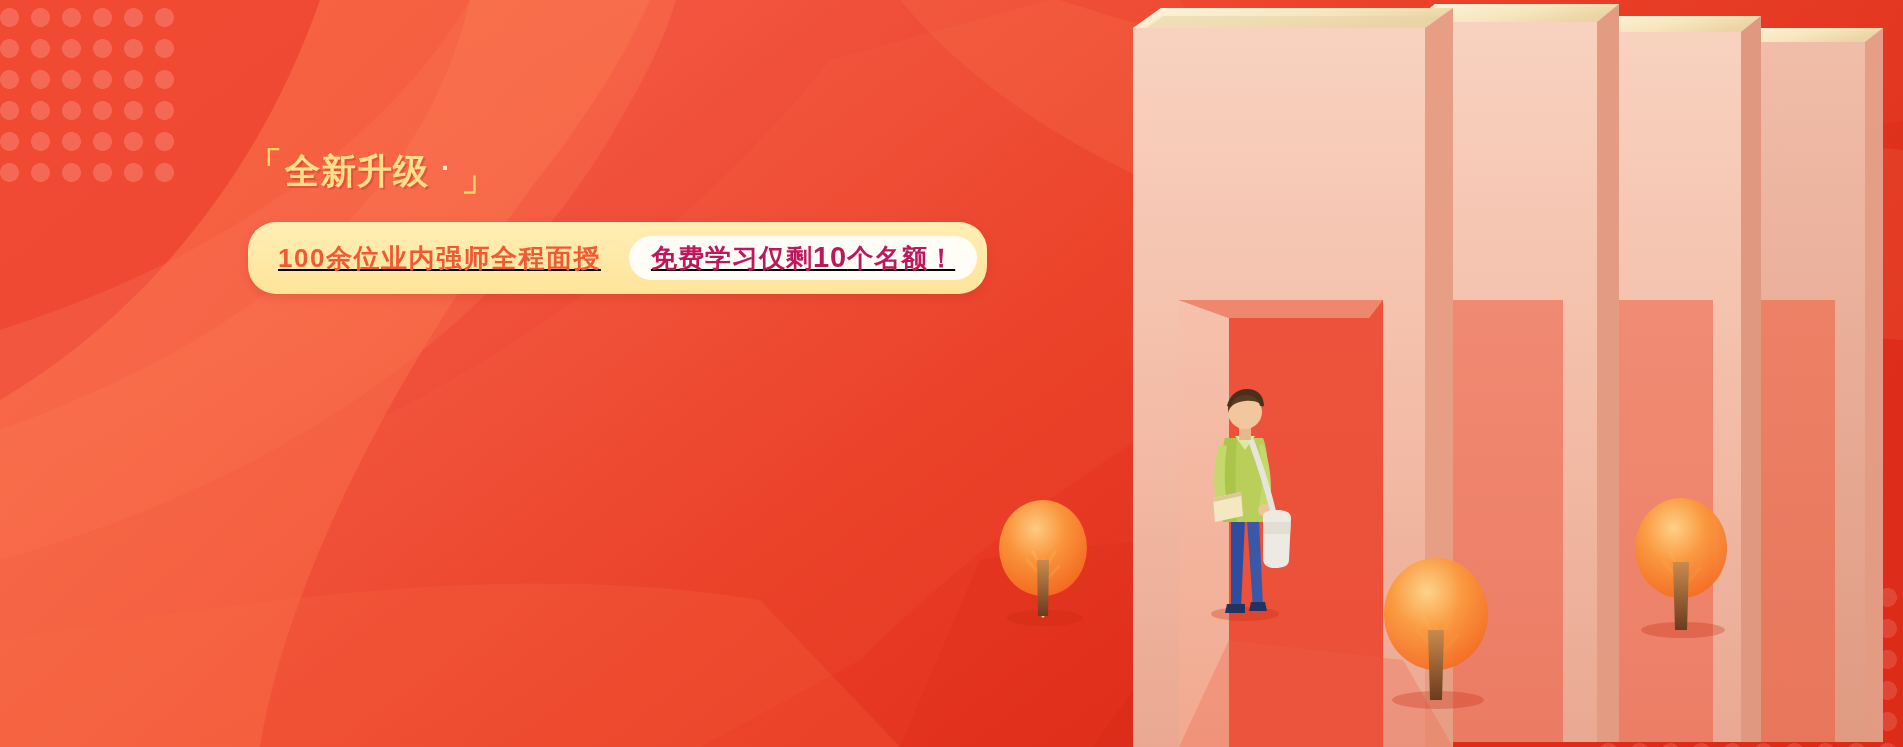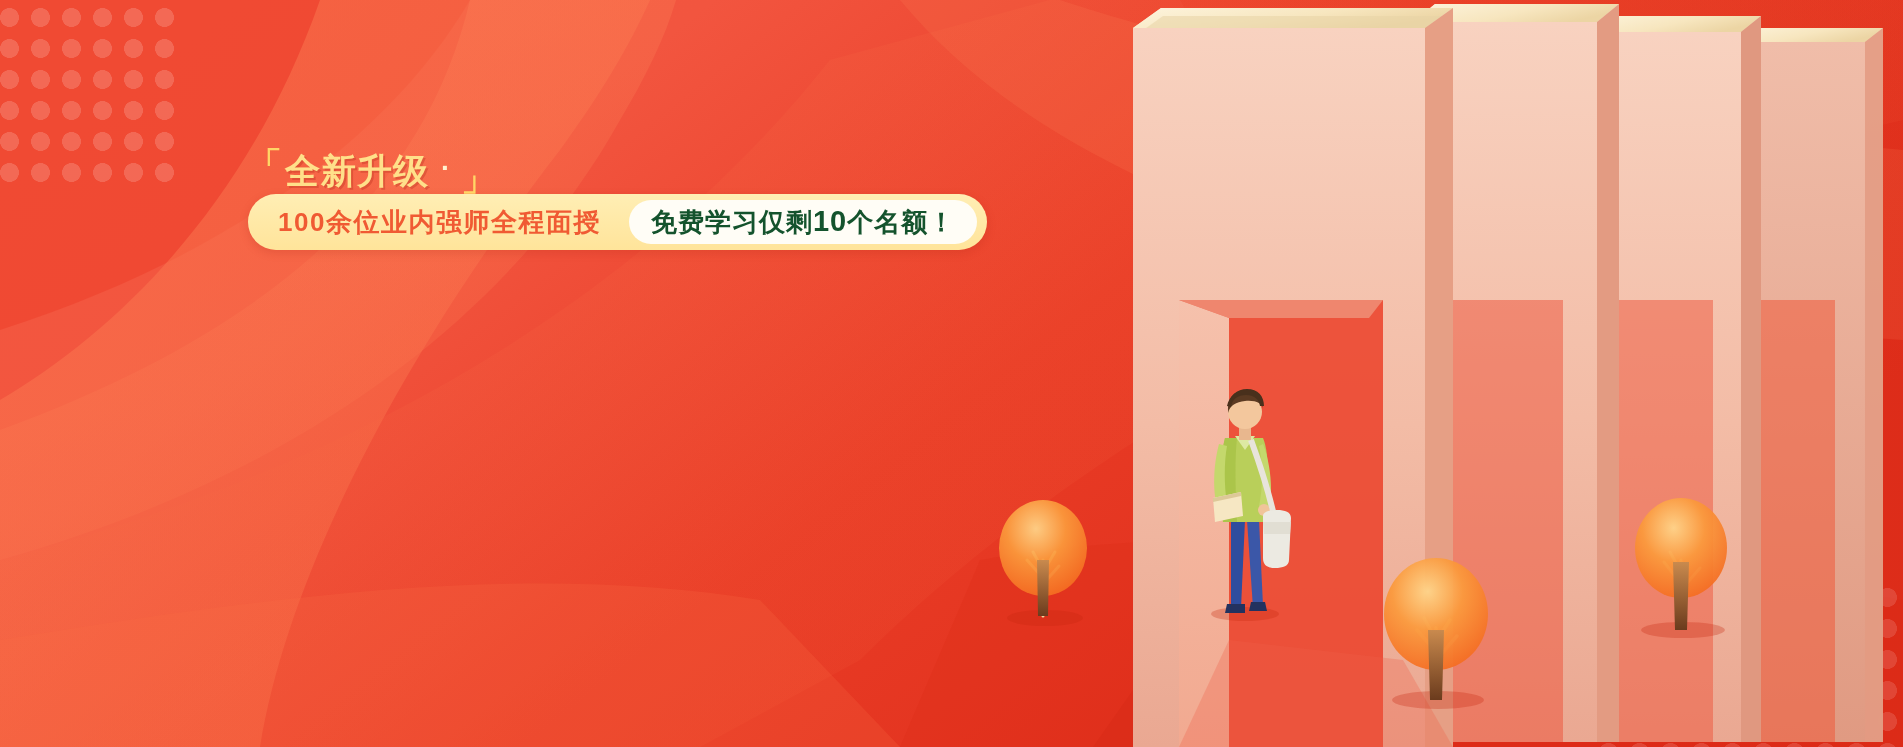--- a/index.html
+++ b/index.html
@@ -89,46 +89,48 @@
     background: linear-gradient(180deg, #fffdf2 0%, #fff6dd 38%, #ffe6a8 72%, #f7cf79 100%);
     -webkit-background-clip: text;
     background-clip: text;
     color: transparent;
     -webkit-text-fill-color: transparent;
     filter: drop-shadow(5px 6px 0 rgba(190,48,28,0.42));
   }
 
   
   .pill {
+    margin-top: 28px;
     display: inline-flex;
     align-items: center;
-    height: 56px;
+    height: 72px;
     border-radius: 28px;
     background: linear-gradient(180deg, #ffeeb4 0%, #ffe49a 100%);
     padding: 0 10px 0 30px;
     box-shadow: 0 3px 10px rgba(160,30,18,0.18);
     white-space: nowrap;
+    text-decoration: underline;
   }
   .pill-left {
     color: #f05a33;
     font-size: 26px;
     font-weight: 800;
     letter-spacing: 1.5px;
     padding-right: 28px;
   }
   .pill-capsule {
     display: inline-flex;
     align-items: center;
     height: 44px;
     border-radius: 22px;
     background: #fffdf6;
     padding: 0 22px;
   }
   .pill-right {
-    color: #14532d;
+    color: #be185d;
     font-size: 26px;
     font-weight: 800;
     letter-spacing: 1px;
   }
   .pill-right .num { font-size: 29px; }
 
   
   .illustration {
     position: absolute;
     right: 0;

